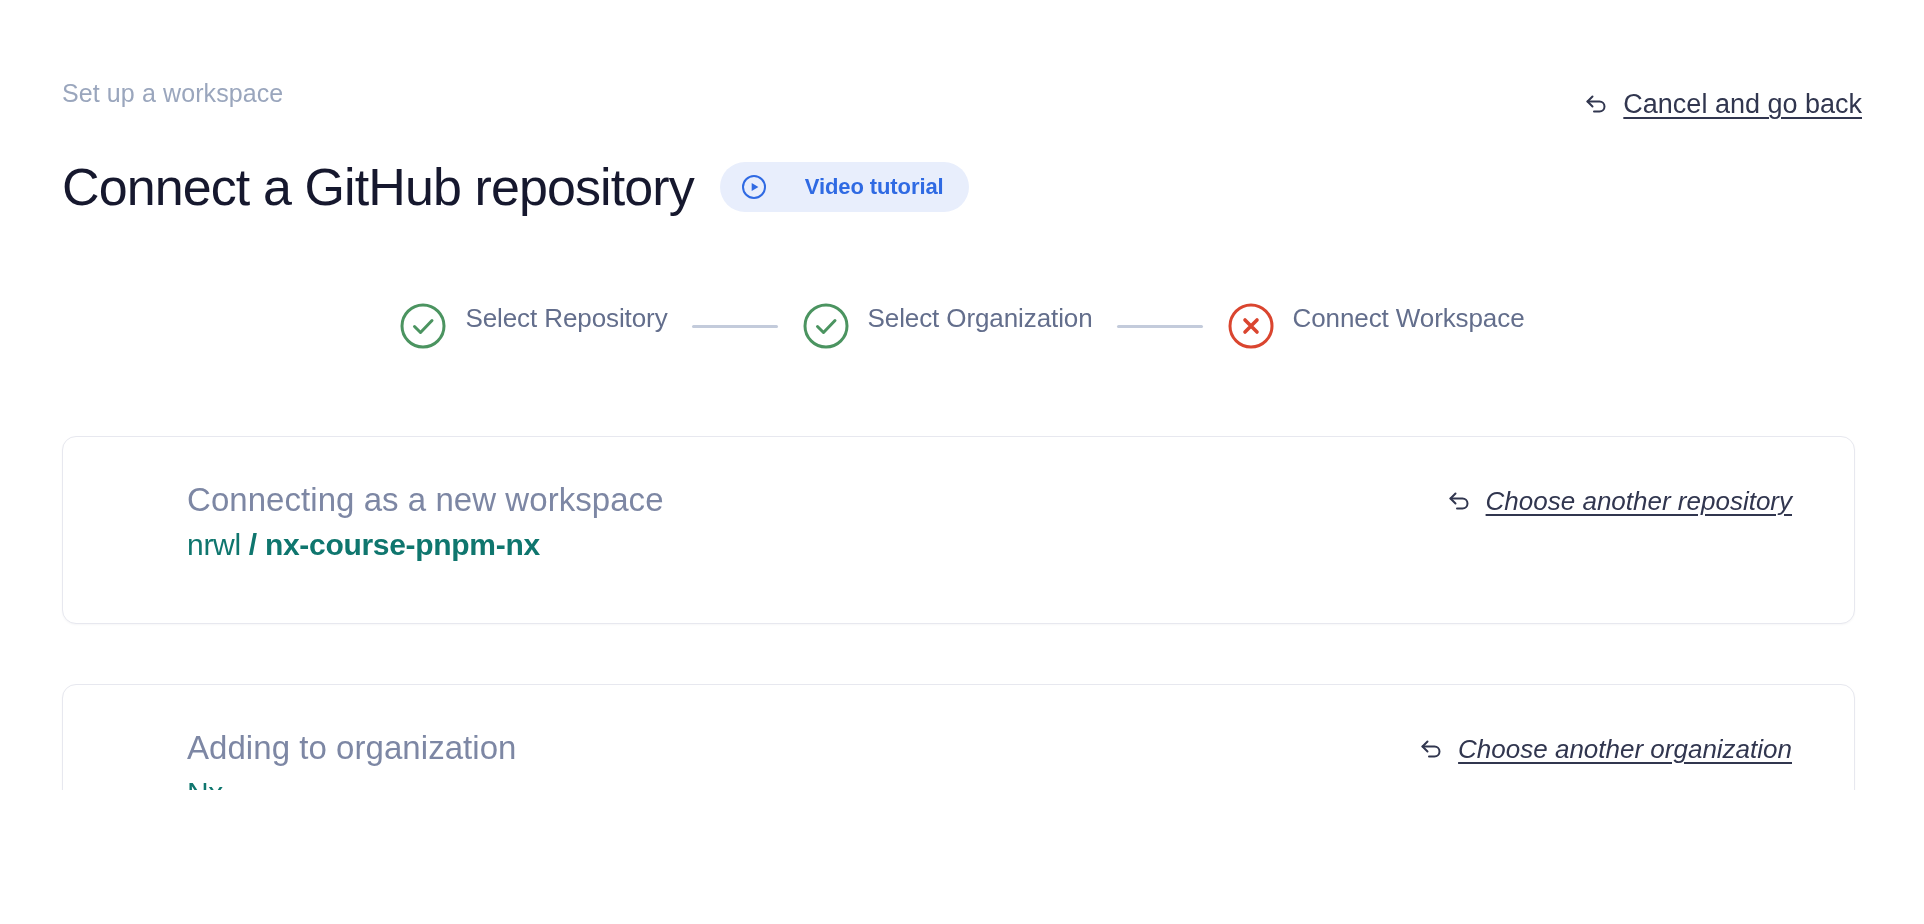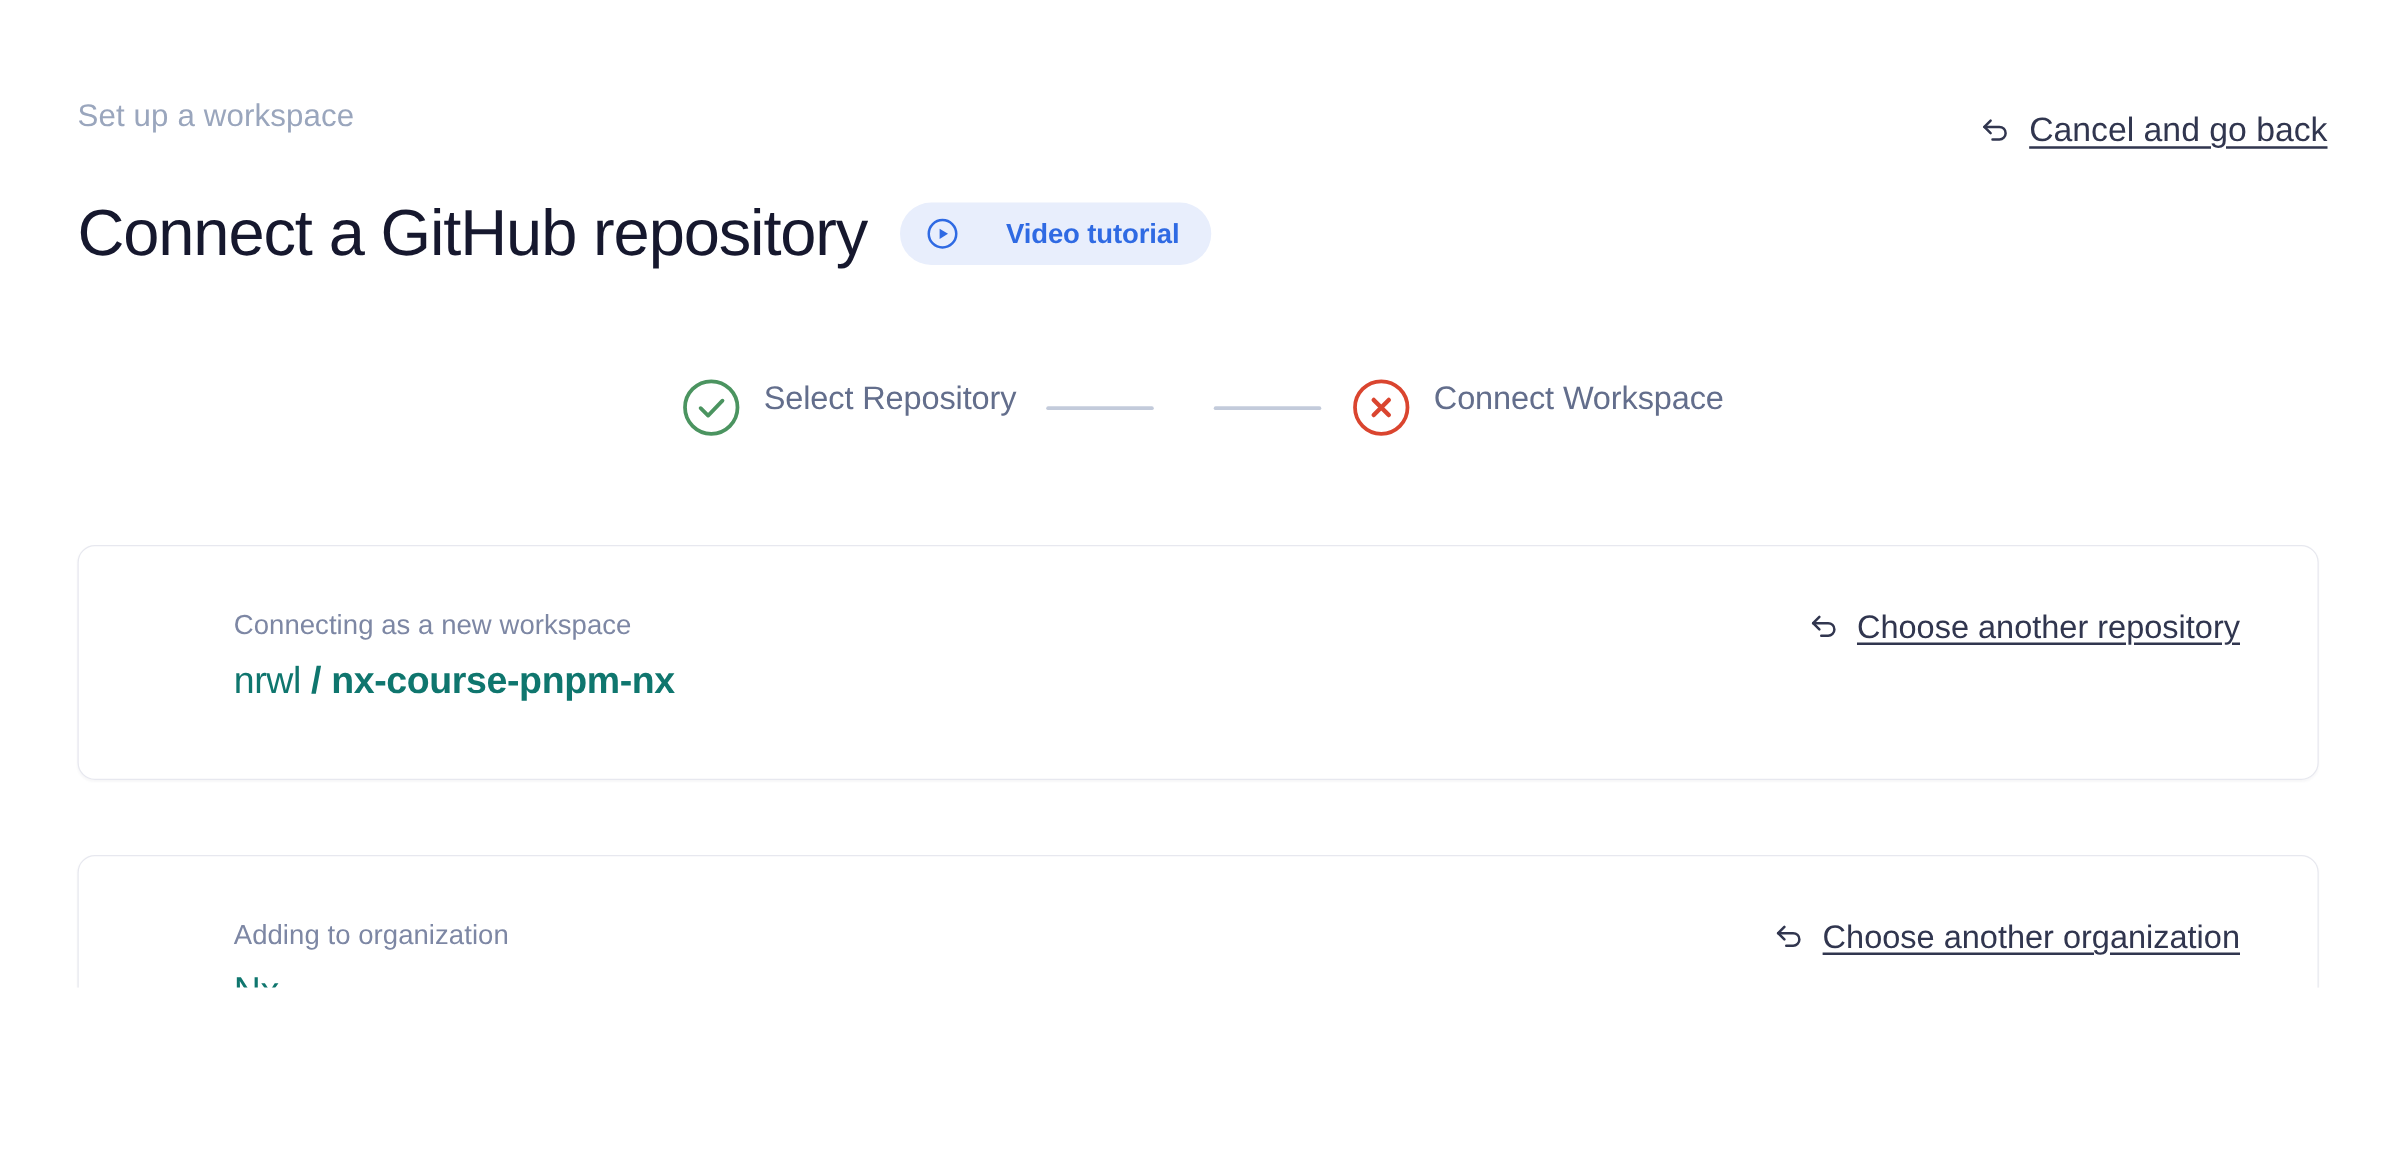--- a/index.html
+++ b/index.html
@@ -149,21 +149,21 @@
     height: 100%;
     padding: 0 62px;
   }
 
   .card-body {
     position: absolute;
     left: 124px;
     top: 48px;
   }
   .card-caption {
-    font-size: 22px;
+    font-size: 33px;
     line-height: 30px;
     color: #7d87a4;
     font-weight: 400;
     letter-spacing: 0.05px;
   }
   .card-value {
     margin-top: 11px;
     font-size: 30px;
     line-height: 38px;
     color: #0f766e;
@@ -187,20 +187,21 @@
   }
   .card-action .label {
     font-size: 26px;
     line-height: 32px;
     color: #31364f;
     text-decoration: underline;
     text-underline-offset: 4px;
     text-decoration-thickness: 1.5px;
     white-space: nowrap;
     font-weight: 400;
+    font-style: italic;
   }
 </style>
 </head>
 <body>
 
 <div class="page">
 
   <div class="header">
     <div class="eyebrow">Set up a workspace</div>
 
@@ -236,20 +237,29 @@
         <svg class="step-icon" viewBox="0 0 48 48" fill="none" xmlns="http://www.w3.org/2000/svg" aria-hidden="true">
           <circle cx="24" cy="24" r="21" stroke="#4b9460" stroke-width="3"></circle>
           <path d="M15.5 24.5 L21.5 30.5 L33 18.5" stroke="#4b9460" stroke-width="3" stroke-linecap="round" stroke-linejoin="round"></path>
         </svg>
       </span>
       <span class="step-label">Select Repository</span>
     </div>
 
     <span class="connector"></span>
 
+    <div class="step">
+      <span>
+        <svg class="step-icon" viewBox="0 0 48 48" fill="none" xmlns="http://www.w3.org/2000/svg" aria-hidden="true">
+          <circle cx="24" cy="24" r="21" stroke="#4b9460" stroke-width="3"></circle>
+          <path d="M15.5 24.5 L21.5 30.5 L33 18.5" stroke="#4b9460" stroke-width="3" stroke-linecap="round" stroke-linejoin="round"></path>
+        </svg>
+      </span>
+      <span class="step-label">Select Organization</span>
+    </div>
 
     <span class="connector"></span>
 
     <div class="step">
       <span>
         <svg class="step-icon" viewBox="0 0 48 48" fill="none" xmlns="http://www.w3.org/2000/svg" aria-hidden="true">
           <circle cx="24" cy="24" r="21" stroke="#da452f" stroke-width="3"></circle>
           <path d="M18 18 L30 30 M30 18 L18 30" stroke="#da452f" stroke-width="3.6" stroke-linecap="round"></path>
         </svg>
       </span>

